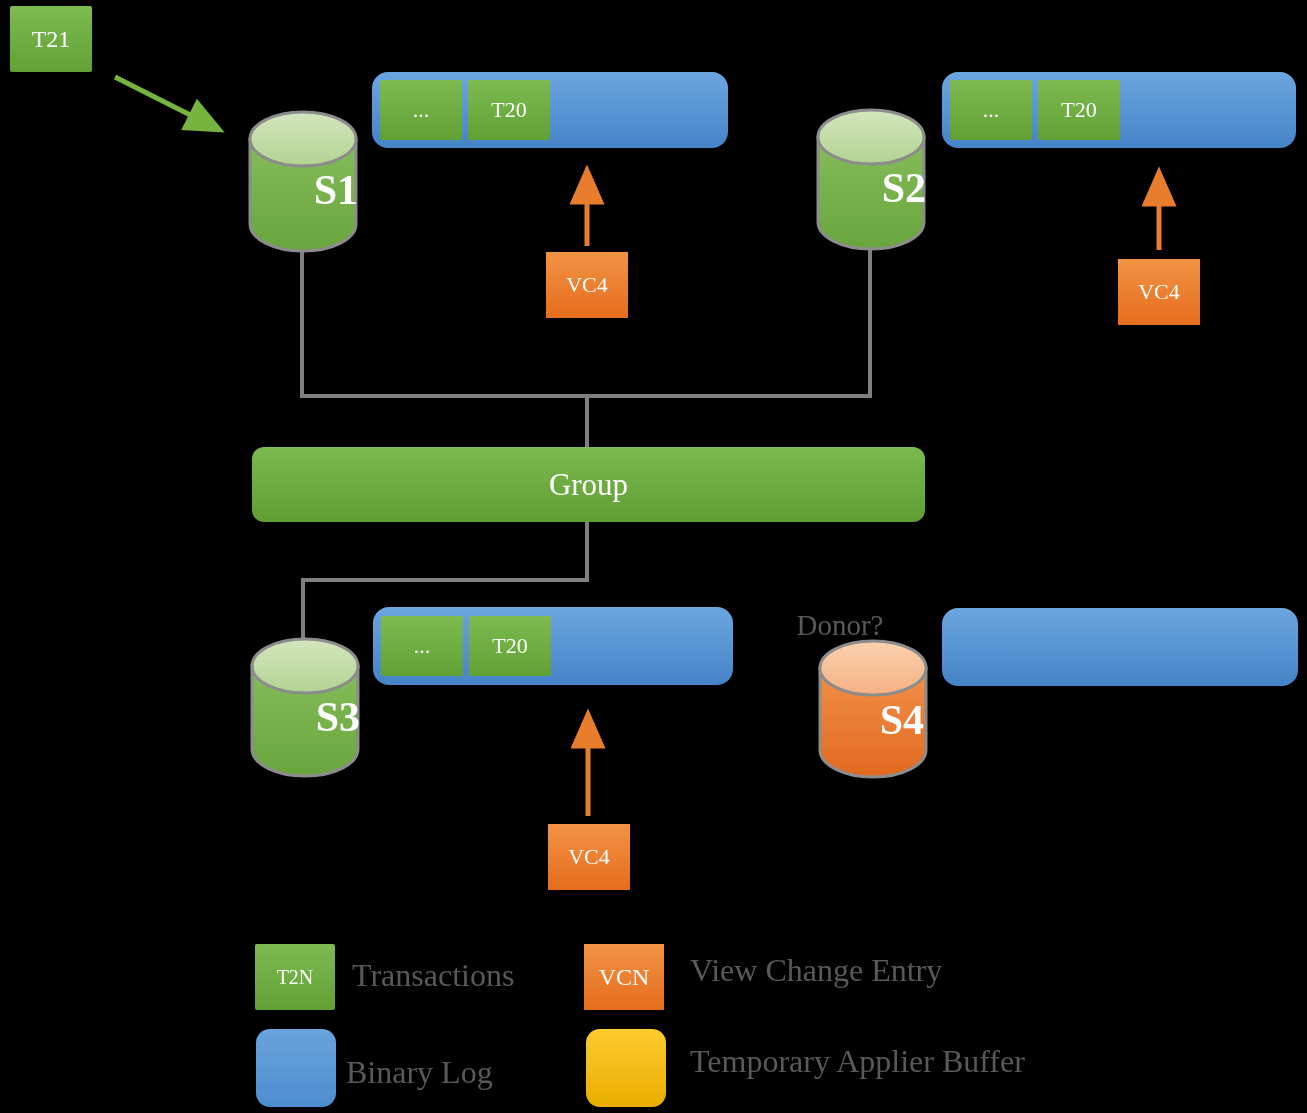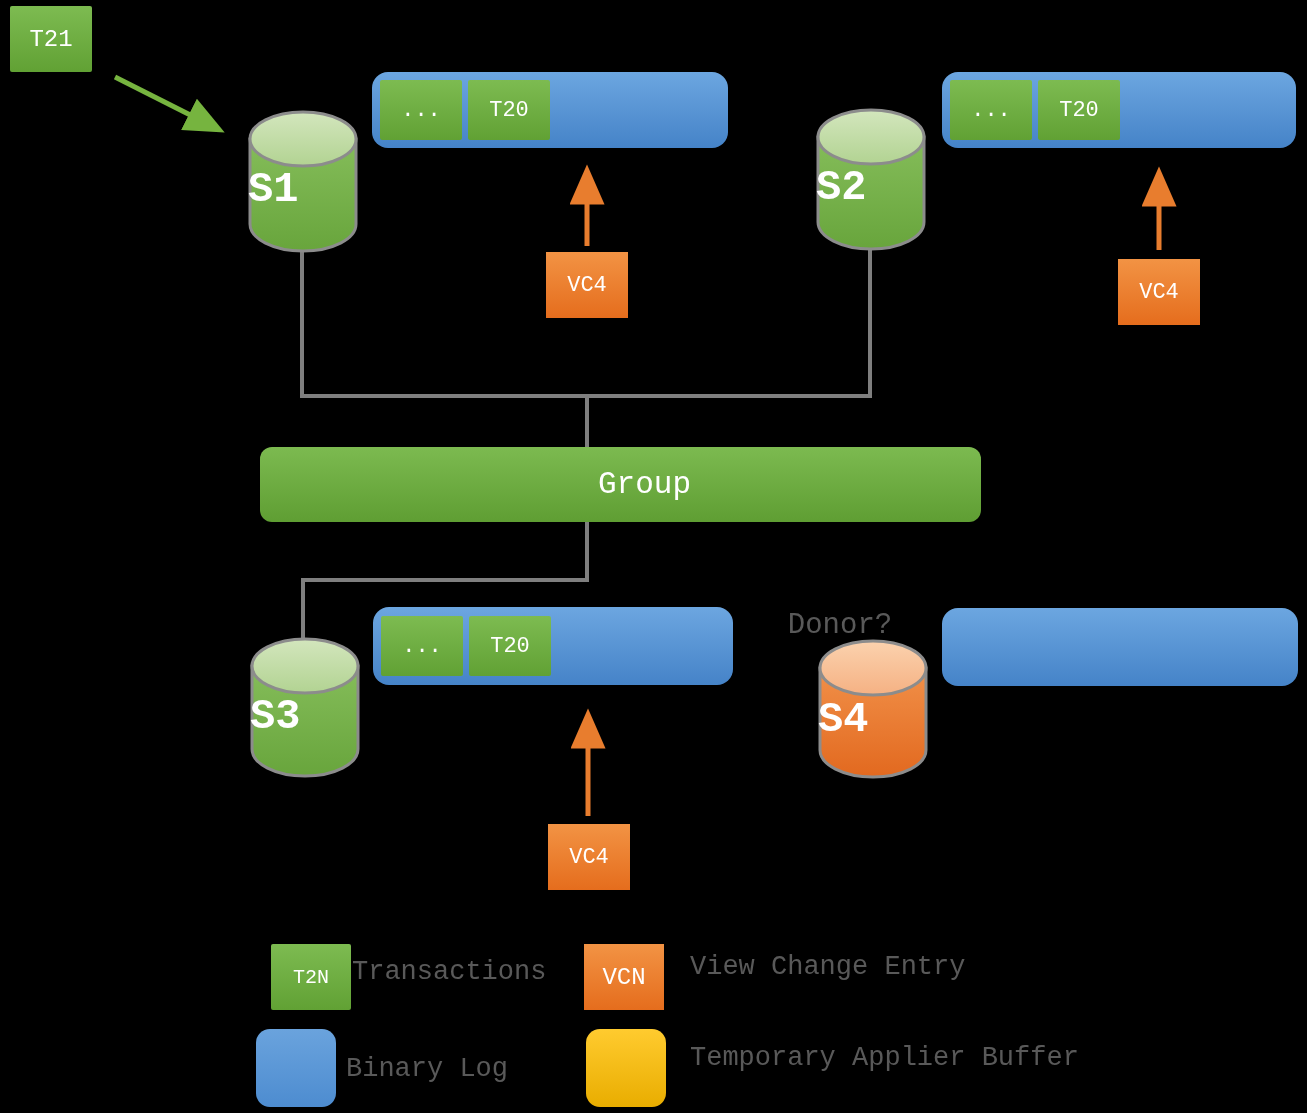--- a/index.html
+++ b/index.html
@@ -1,18 +1,18 @@
 <!DOCTYPE html>
 <html><head>
 <meta charset="utf-8">
 <style>
   html,body{margin:0;padding:0;background:#000;}
   .canvas{
     position:relative;width:1307px;height:1113px;background:#000;
-    font-family:Liberation Mono, monospace;overflow:hidden;
+    font-family:Liberation Serif, serif;overflow:hidden;
   }
   .abs{position:absolute;}
   svg.layer{position:absolute;left:0;top:0;z-index:1;}
   .node{z-index:2;}
   .chip{
     background:linear-gradient(180deg,#7dbb51 0%,#61a134 100%);
     color:#fff;display:flex;align-items:center;justify-content:center;
     border-radius:2px;
   }
   .binlog{
@@ -23,25 +23,25 @@
     background:linear-gradient(180deg,#f29344 0%,#e56d1d 100%);
     color:#fff;display:flex;align-items:center;justify-content:center;
     font-size:22px;
   }
   .group-box{
     background:linear-gradient(180deg,#7cba50 0%,#5f9e33 100%);
     border-radius:12px;color:#fff;display:flex;align-items:center;justify-content:center;
     font-size:31px;
   }
   .server-label{
-    color:#fff;font-weight:bold;font-size:42px;text-align:left;z-index:3;
+    color:#fff;font-weight:bold;font-size:42px;text-align:right;z-index:3;
   }
   .gray-text{color:#595959;}
   .chip-font{font-size:22px;}
-  .legend-label{font-size:27px;white-space:nowrap;text-align:center;}
+  .legend-label{font-size:32px;white-space:nowrap;text-align:center;}
   .sw-blue{background:linear-gradient(180deg,#6aa3dd 0%,#4d8cd0 100%);border-radius:14px;}
   .sw-yellow{background:linear-gradient(180deg,#ffcb2f 0%,#e9ad00 100%);border-radius:14px;}
 </style>
 </head>
 <body>
 
 <div class="canvas">
 
   <svg class="layer" width="1307" height="1113" viewBox="0 0 1307 1113">
     <defs>
@@ -138,28 +138,28 @@
   <div class="abs node vc" style="left:546px;top:252px;width:82px;height:66px;">
     <span>VC4</span>
   </div>
   <div class="abs node vc" style="left:1118px;top:259px;width:82px;height:66px;">
     <span>VC4</span>
   </div>
   <div class="abs node vc" style="left:548px;top:824px;width:82px;height:66px;">
     <span>VC4</span>
   </div>
 
-  <div class="abs node group-box" style="left:260px;top:447px;width:673px;height:75px;padding-left:48px;">
+  <div class="abs node group-box" style="left:252px;top:447px;width:673px;height:75px;">
     <span>Group</span>
   </div>
 
   <div class="abs gray-text" style="left:770px;top:575px;width:140px;text-align:center;font-size:29px;z-index:2;margin-top:34px;">Donor?</div>
 
   <div>
-    <div class="abs node chip" style="left:255px;top:944px;width:80px;height:66px;font-size:20px;margin-left:16px;">
+    <div class="abs node chip" style="left:255px;top:944px;width:80px;height:66px;font-size:20px;">
       <span>T2N</span>
     </div>
     <div class="abs gray-text legend-label" style="left:352px;top:957px;">Transactions</div>
 
     <div class="abs node vc" style="left:584px;top:944px;width:80px;height:66px;font-size:24px;">
       <span>VCN</span>
     </div>
     <div class="abs gray-text legend-label" style="left:690px;top:952px;">View Change Entry</div>
 
     <div class="abs node sw-blue" style="left:256px;top:1029px;width:80px;height:78px;"></div>

